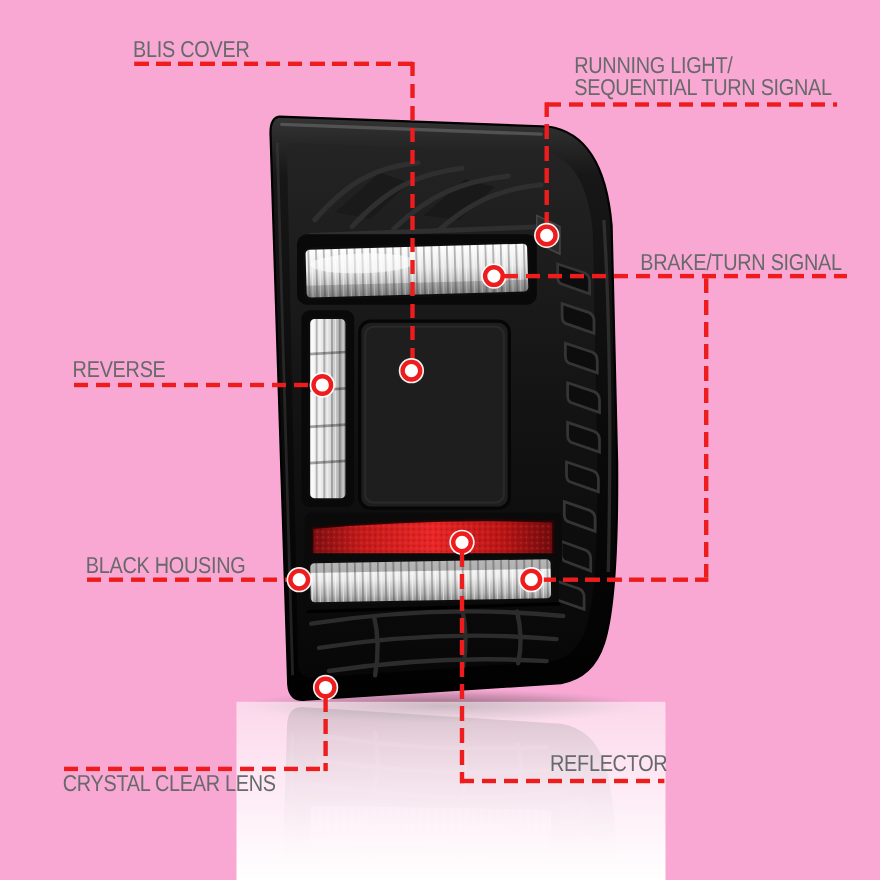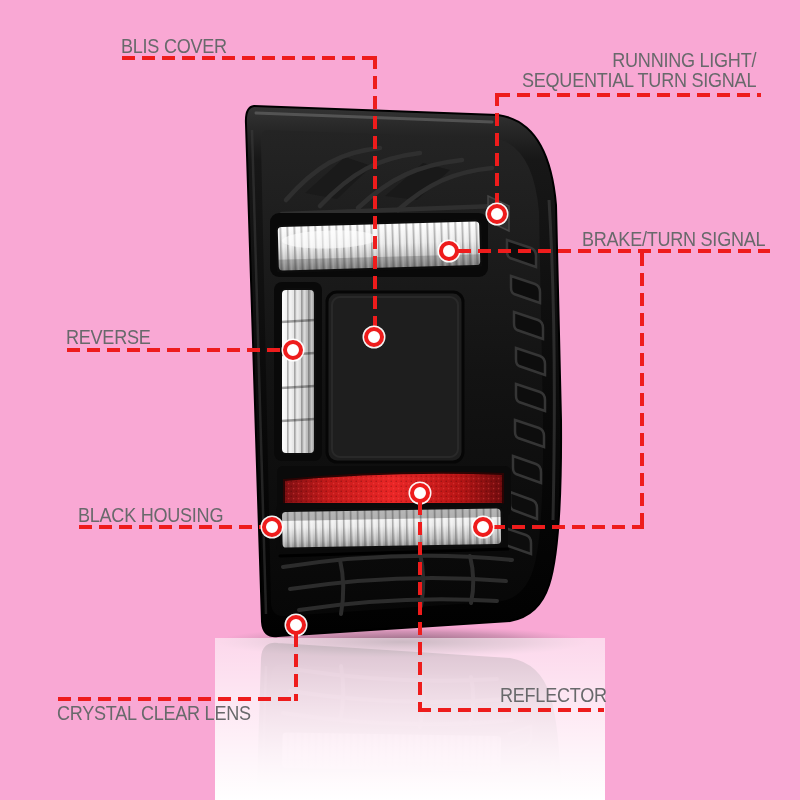--- a/index.html
+++ b/index.html
@@ -188,21 +188,21 @@
         <path d="M470 556 Q476 580 471 603"></path>
       </g>
     </g>
   </svg>
 
   <div class="lbl" style="left:121px; top:36px;">BLIS COVER</div>
   <div class="dash-h" style="left:122px; top:56px; width:256px;"></div>
   <div class="dash-v" style="left:373px; top:56px; height:275px;"></div>
   <div class="marker" style="left:374px; top:337px;"></div>
 
-  <div style="position:absolute; left:522px; top:50px;text-align:right;">
+  <div style="position:absolute; left:522px; top:50px;">
     <div class="lbl" style="position:static;">RUNNING LIGHT/</div>
     <div class="lbl" style="position:static;">SEQUENTIAL TURN SIGNAL</div>
   </div>
   <div class="dash-h" style="left:497px; top:93px; width:264px;"></div>
   <div class="dash-v" style="left:495px; top:93px; height:113px;"></div>
   <div class="marker" style="left:497px; top:214px;"></div>
 
   <div class="lbl" style="left:582px; top:229px;">BRAKE/TURN SIGNAL</div>
   <div class="marker" style="left:449px; top:251px;"></div>
   <div class="dash-h" style="left:458px; top:249px; width:312px;"></div>

